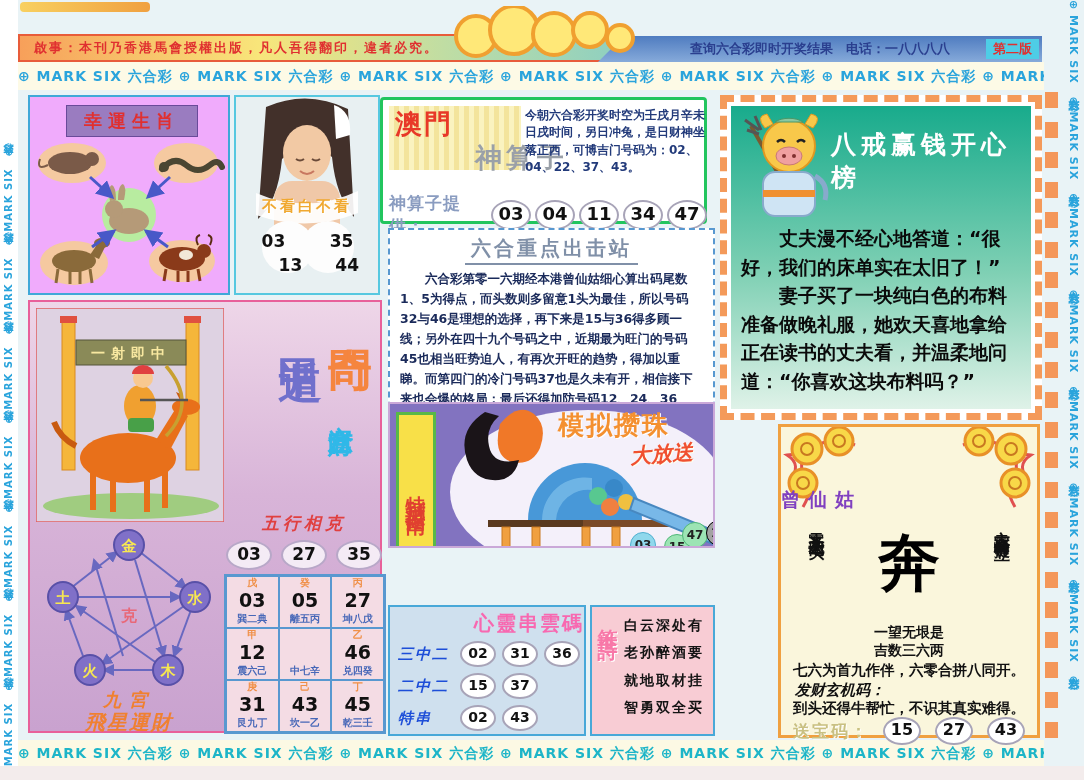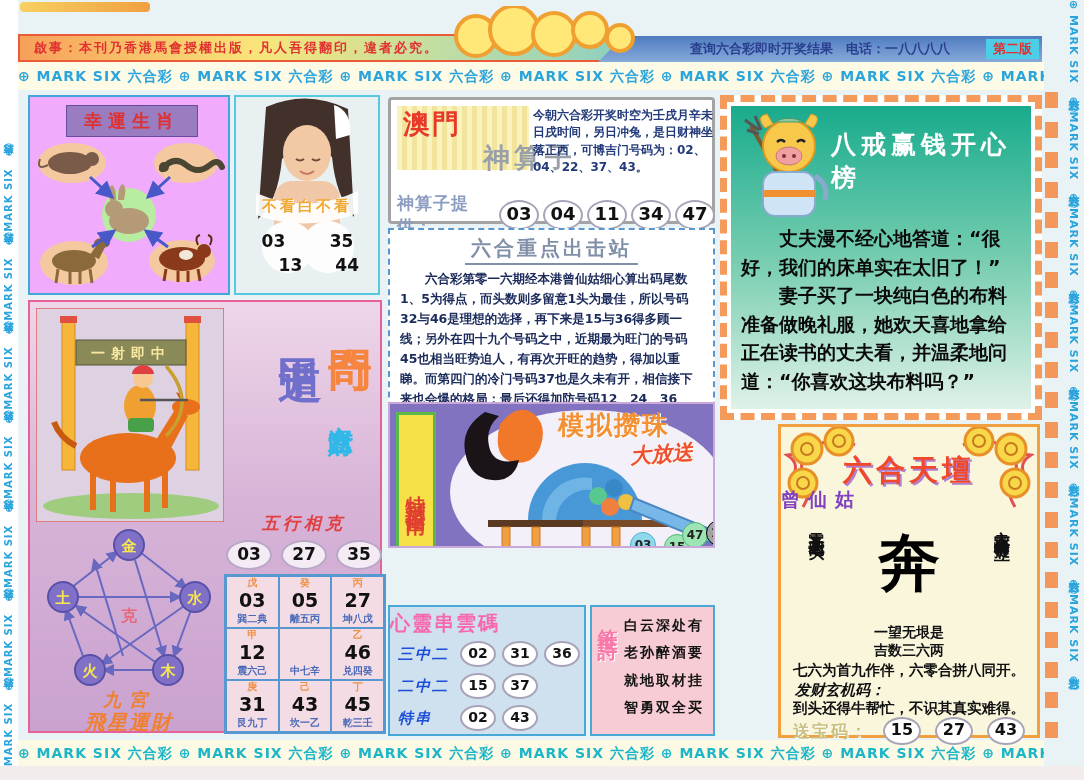--- a/index.html
+++ b/index.html
@@ -66,21 +66,21 @@
   .jg-cell{border:1px solid #5898d0;text-align:center;overflow:hidden;}
   .jg-top{display:block;color:#f09048;font-size:10px;font-weight:bold;height:12px;line-height:12px;}
   .jg-num{display:block;color:#111;font-weight:bold;font-size:19px;height:24px;line-height:23px;}
   .jg-bot{display:block;color:#4868b8;font-size:10px;font-weight:bold;height:13px;line-height:12px;}
   .jiugong-text{position:absolute;left:8px;top:388px;width:182px;text-align:center;color:#f08030;
     font-weight:bold;font-style:italic;line-height:1.15;}
   .jiugong-text .l1{font-size:18px;letter-spacing:8px;}
   .jiugong-text .l2{font-size:20px;letter-spacing:2px;}
 
   
-  .p-macau{left:388px;top:97px;width:327px;height:127px;background:#fff;border:3px solid #a3a3a3;border-radius:4px;}
+  .p-macau{left:380px;top:97px;width:327px;height:127px;background:#fff;border:3px solid #22c55e;border-radius:4px;}
   .macau-yellow{position:absolute;left:6px;top:6px;width:132px;height:64px;
     background:repeating-linear-gradient(90deg,#faf3c0 0 5px,#f3e49c 5px 10px);}
   .macau-title{position:absolute;left:12px;top:6px;font-size:27px;color:#e83828;font-weight:bold;letter-spacing:2px;}
   .macau-suanzi{position:absolute;left:92px;top:40px;font-size:27px;color:#9aa0a8;font-weight:bold;letter-spacing:4px;}
   .macau-body{position:absolute;left:142px;top:7px;width:180px;color:#223a7a;font-size:12px;
     font-weight:bold;line-height:1.45;}
   .macau-provide{position:absolute;left:6px;top:92px;width:318px;display:flex;align-items:center;}
   .provide-label{color:#8a9cc0;font-weight:bold;font-size:17px;letter-spacing:1px;}
   .oval{display:inline-block;min-width:36px;height:26px;border:2px solid #a8a4b8;border-radius:50%;
     background:#fff;color:#111;font-weight:bold;font-size:18px;text-align:center;line-height:24px;margin-left:4px;}
@@ -101,21 +101,21 @@
   .sim-sub{position:absolute;left:240px;top:36px;color:#f05030;font-weight:bold;font-size:21px;
     font-style:italic;transform:rotate(-4deg);text-shadow:1px 1px 0 #ffe;}
   .ball{position:absolute;width:24px;height:24px;border-radius:50%;text-align:center;line-height:24px;
     font-size:12px;font-weight:bold;color:#222;}
   .ball[data-color="blue"]{background:#90d8ec;border:1px solid #50b0d0;}
   .ball[data-color="green"]{background:#9ce4b4;border:1px solid #50b878;}
   .ball[data-color="red"]{background:#a3a3a3;border:1px solid #000000;}
 
   
   .p-heart{left:388px;top:605px;width:198px;height:131px;background:#cfe0ee;border:2px solid #48a8d8;}
-  .heart-title{text-align:left;color:#f868b0;font-weight:bold;font-size:20px;letter-spacing:2px;margin-top:3px;}
+  .heart-title{text-align:right;color:#f868b0;font-weight:bold;font-size:20px;letter-spacing:2px;margin-top:3px;margin-left:10px;}
   .heart-row{position:absolute;left:8px;display:flex;align-items:center;}
   .hlabel{width:56px;color:#1d4ed8;font-weight:bold;font-style:italic;font-size:15px;letter-spacing:2px;}
   .hov{display:inline-block;min-width:32px;height:22px;border:2px solid #a8a4b8;border-radius:50%;
     background:#fff;color:#111;font-weight:bold;font-size:14px;text-align:center;line-height:20px;margin-left:6px;}
 
   
   .p-poem{left:590px;top:605px;width:125px;height:131px;background:#f8ccd4;border:2px solid #48a8d8;display:flex;}
   .poem-title{width:30px;writing-mode:vertical-rl;color:#f878a8;font-weight:bold;font-size:20px;
     letter-spacing:5px;padding-top:6px;text-shadow:1px 1px 0 #fff;}
   .poem-lines{flex:1;padding:5px 2px 0 2px;}
@@ -504,21 +504,20 @@
       </g>
       <g fill="none" stroke="#c87820" stroke-width="2">
         <circle cx="26" cy="22" r="6"></circle>
           <circle cx="58" cy="14" r="6"></circle>
           <circle cx="22" cy="56" r="6"></circle>
         <circle cx="230" cy="22" r="6"></circle>
           <circle cx="198" cy="14" r="6"></circle>
           <circle cx="234" cy="56" r="6"></circle>
       </g>
     </svg>
-    <div class="tt-title">六合天壇</div>
     <div class="tt-sub">曾仙姑</div>
     <div class="tt-vert tt-vleft">零来八去七回头</div>
     <div class="tt-big">奔</div>
     <div class="tt-vert tt-vright">六零高峰树挺立</div>
     <div class="tt-center">
       <div>一望无垠是</div>
       <div>吉数三六两</div>
     </div>
     <div class="tt-verse1">七六为首九作伴，六零合拼八同开。</div>
     <div class="tt-secret">发财玄机码：</div>

